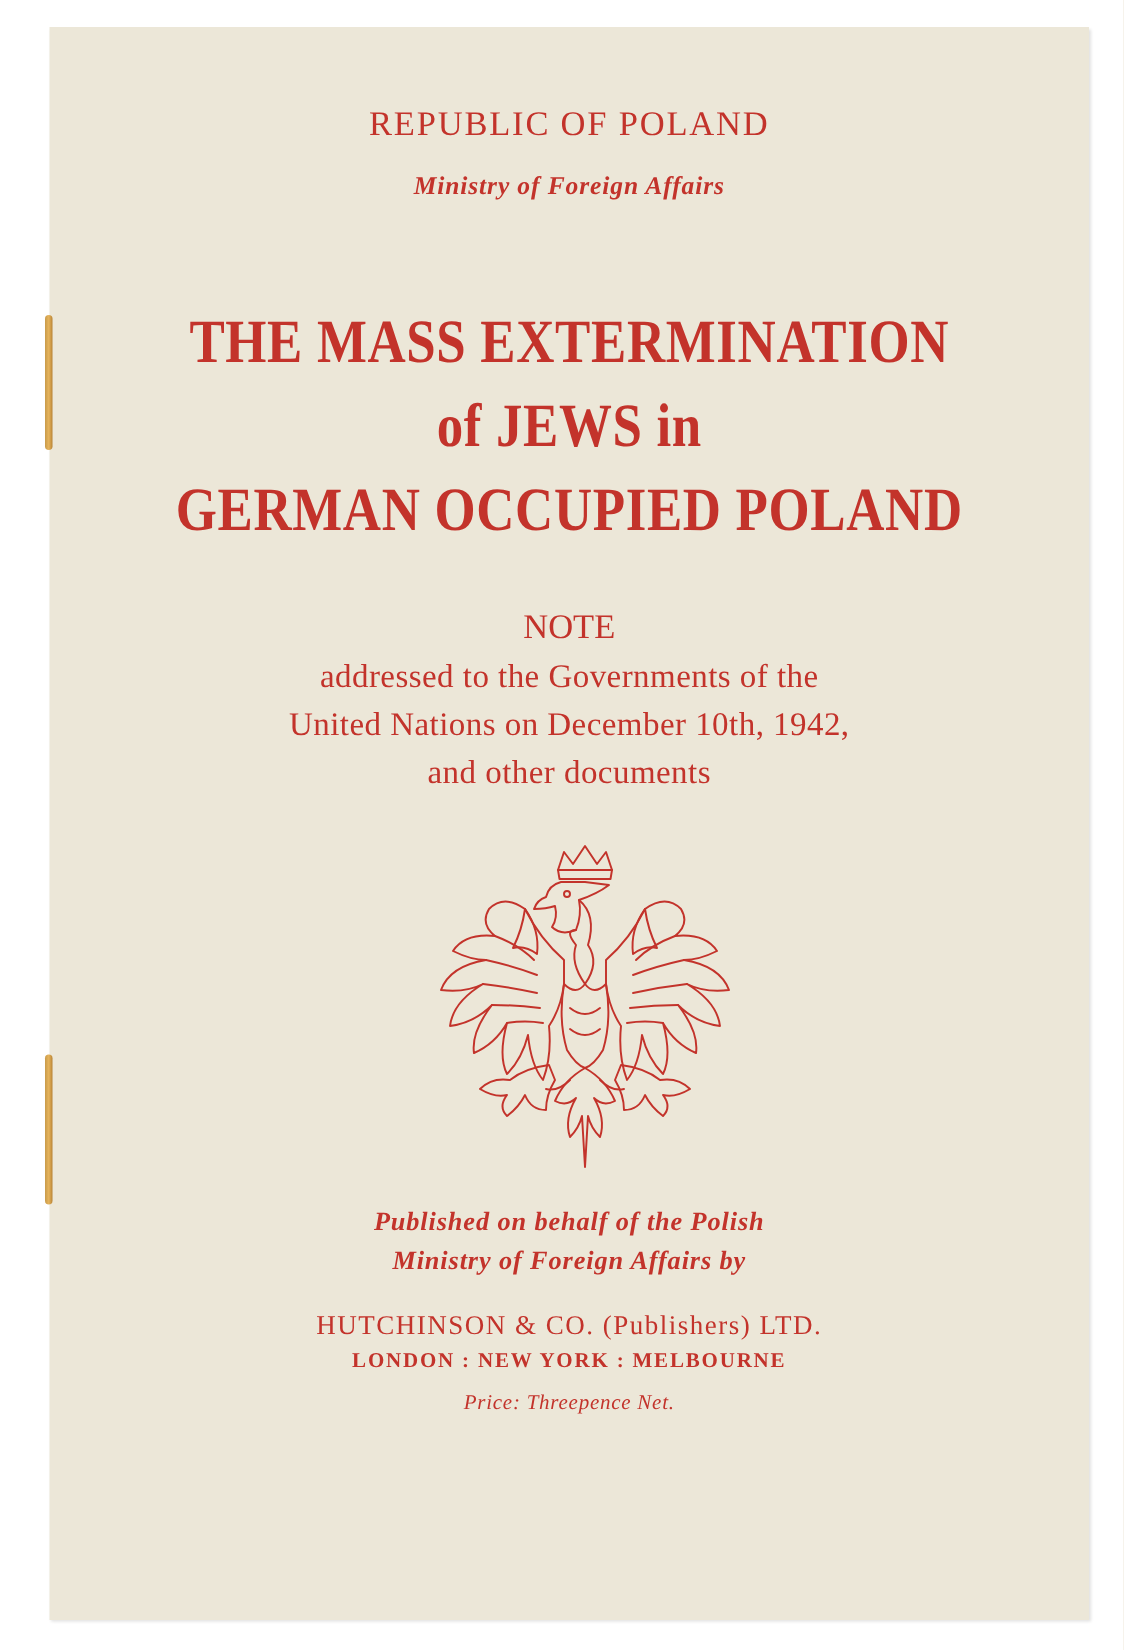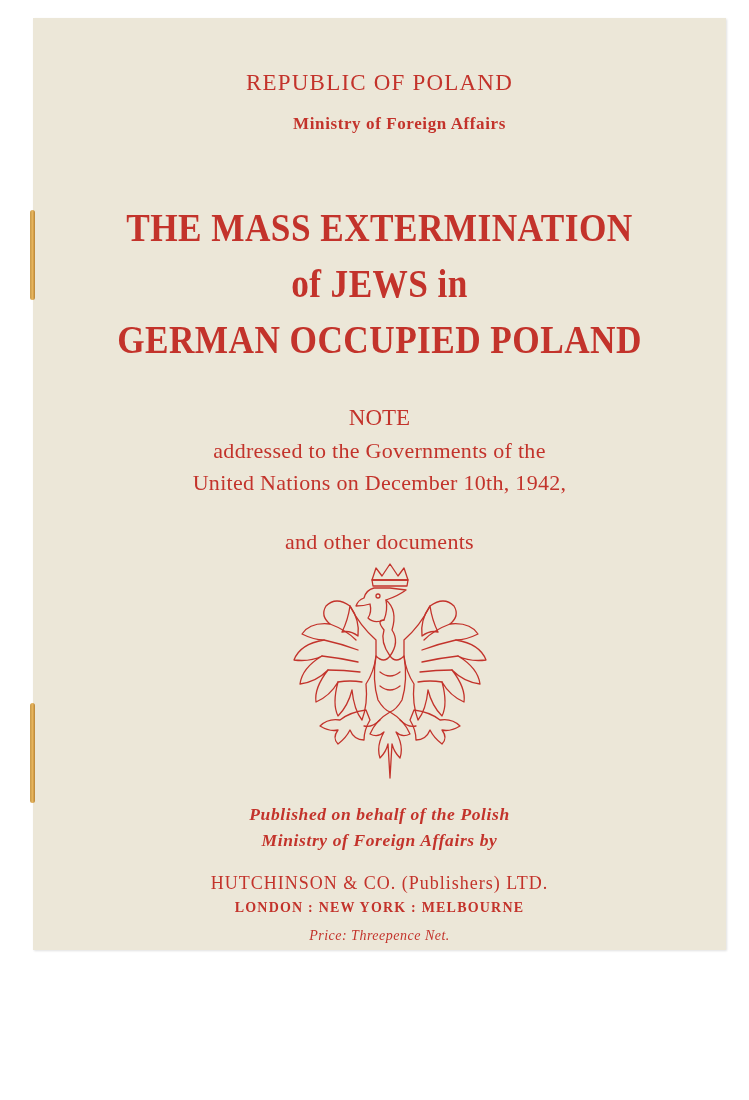--- a/index.html
+++ b/index.html
@@ -6,49 +6,49 @@
     body {
       width: 749px; height: 1100px;
       background: #ffffff;
       position: relative;
       overflow: hidden;
       font-family: "Liberation Serif", "DejaVu Serif", serif;
     }
     .page {
       position: absolute;
       left: 33px; top: 18px;
-      width: 693px; height: 932px;
+      width: 693px; height: 1062px;
       background: #ece7d8;
       box-shadow: 1px 1px 2px rgba(0,0,0,0.12);
       color: #c3332b;
     }
     .staple {
       position: absolute;
       left: -3px;
       width: 5px;
       border-radius: 3px;
       background: linear-gradient(90deg, #c89a4a, #e6b45c 50%, #b98435);
     }
     .staple.top { top: 192px; height: 90px; }
     .staple.bottom { top: 685px; height: 100px; }
     .line { position: absolute; left: 0; width: 100%; text-align: center; white-space: nowrap; }
 
     .republic { top: 52px; font-size: 23px; letter-spacing: 1.2px; }
-    .ministry { top: 96px; font-size: 17px; font-weight: bold; letter-spacing: 0.6px; padding-left: 20px; }
+    .ministry { top: 96px; font-size: 17px; font-style: italic; font-weight: bold; letter-spacing: 0.6px; }
 
     .title { font-weight: bold; font-size: 41px; letter-spacing: 0.5px; transform: scaleX(0.86); transform-origin: center; }
     .title1 { top: 185px; }
     .title2 { top: 241px; }
     .title3 { top: 297px; }
 
     .note-heading { top: 387px; font-size: 23px; }
     .note-line { font-size: 22px; letter-spacing: 0.3px; }
     .note1 { top: 420px; }
     .note2 { top: 452px; text-align: center; }
-    .note3 { top: 484px; margin-top: 27px; }
+    .note3 { top: 484px; }
 
     .eagle { position: absolute; left: 247px; top: 542px; width: 220px; height: 226px; }
 
     .pub1 { top: 786px; font-size: 17.5px; font-style: italic; font-weight: bold; letter-spacing: 0.6px; }
     .pub2 { top: 812px; font-size: 17.5px; font-style: italic; font-weight: bold; letter-spacing: 0.6px; }
     .publisher { top: 855px; font-size: 18px; letter-spacing: 1px; }
     .cities { top: 882px; font-size: 14px; letter-spacing: 1.2px; font-weight: bold; }
     .price { top: 910px; font-size: 14px; font-style: italic; letter-spacing: 0.5px; }
   </style>
 </head>

